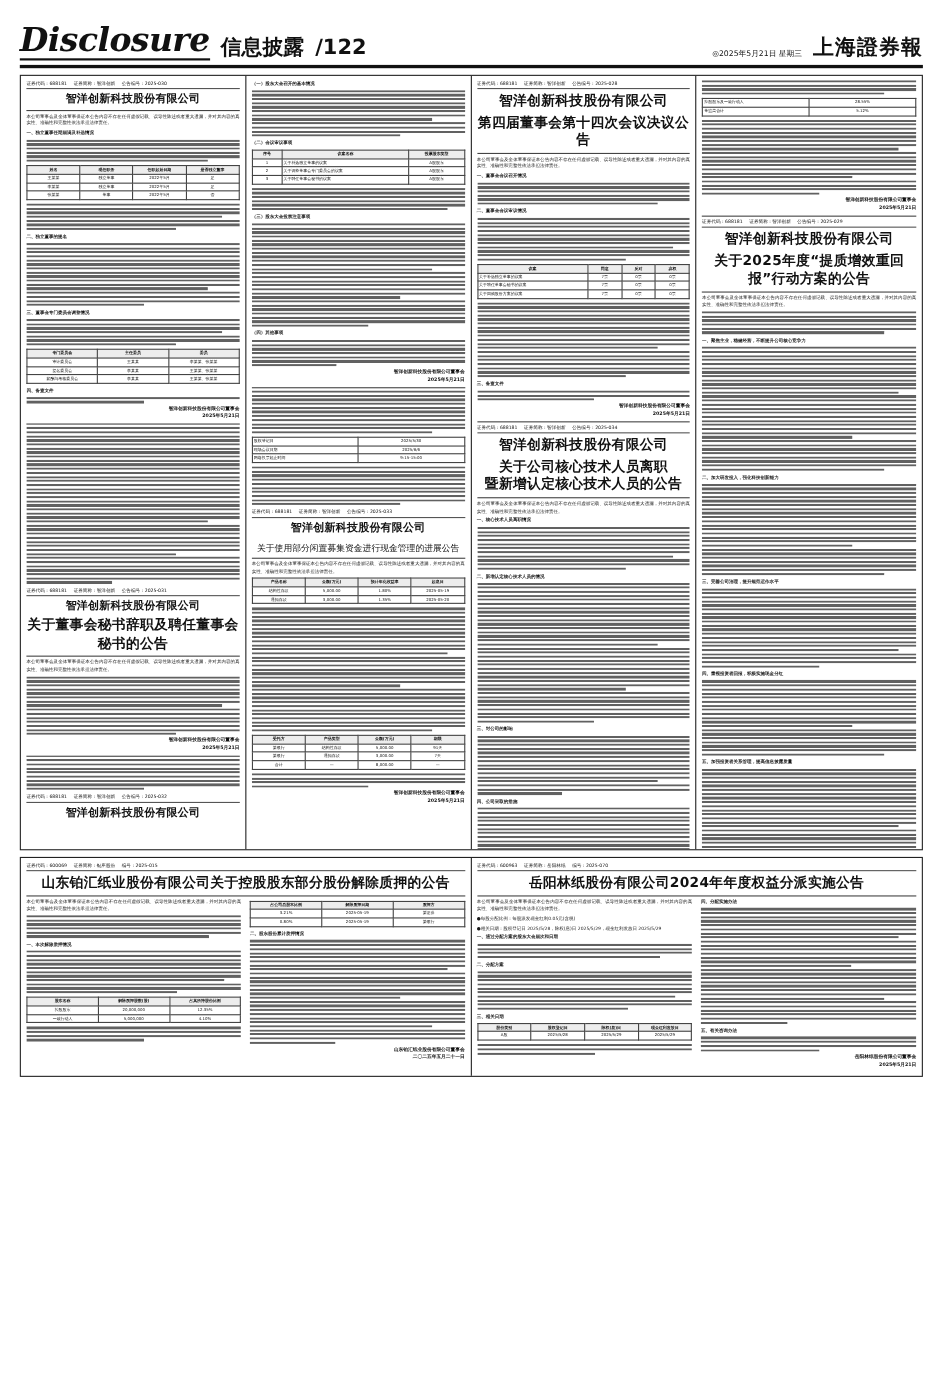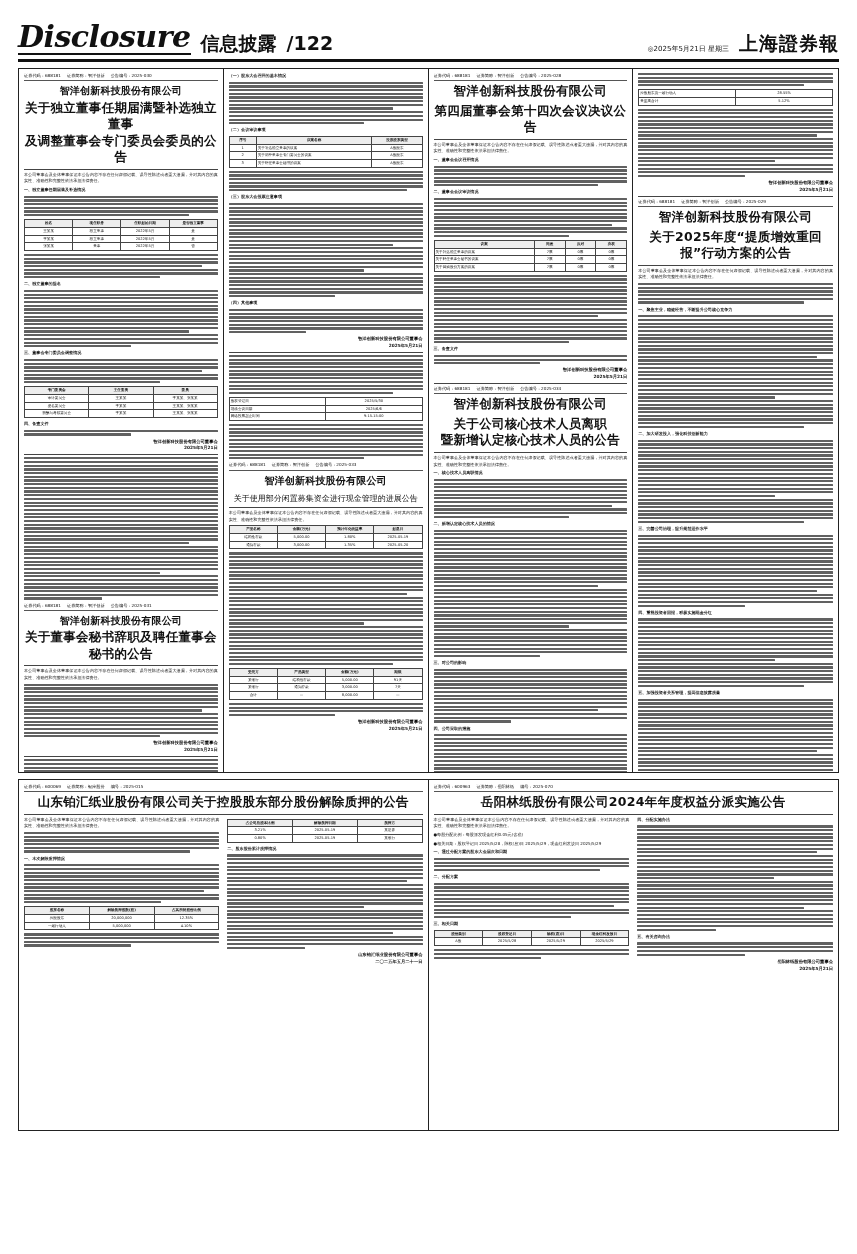--- a/index.html
+++ b/index.html
@@ -73,21 +73,21 @@
   .band.b2 > .col { width: 50%; }
   .col {
     padding: 4px 5px 5px 5px;
     border-right: 1px solid #222;
     overflow: hidden;
   }
   .col:last-child { border-right: none; }
 
   .band-top { height: 705px; }
   .band-top > .col { width: 25%; }
-  .band-bot { height: 352px; }
+  .band-bot { height: 200px; }
 
   
   .hdr-row {
     display: flex; gap: 6px;
     font-size: 4.2px; line-height: 1.5;
     border-bottom: 0.5px solid #555;
     padding-bottom: 1px;
     margin-bottom: 2px;
     white-space: nowrap;
     overflow: hidden;
@@ -196,22 +196,20 @@
     <div class="band band-top">
 
       <div class="col">
 
         <div class="hdr-row">
           <span>证券代码：688181</span>
           <span>证券简称：智洋创新</span>
           <span>公告编号：2025-030</span>
         </div>
         <div class="title-big">智洋创新科技股份有限公司</div>
-        <div class="title-main" style="white-space:pre-line">关于独立董事任期届满暨补选独立董事
-及调整董事会专门委员会委员的公告</div>
         <div class="rule"></div>
         <div class="tiny">本公司董事会及全体董事保证本公告内容不存在任何虚假记载、误导性陈述或者重大遗漏，并对其内容的真实性、准确性和完整性依法承担法律责任。</div>
         <div class="tiny b">一、独立董事任期届满及补选情况</div>
         <div class="block">
           <div class="ln"></div>
             <div class="ln"></div>
             <div class="ln"></div>
             <div class="ln"></div>
           <div class="ln"></div>
             <div class="ln s85"></div>

